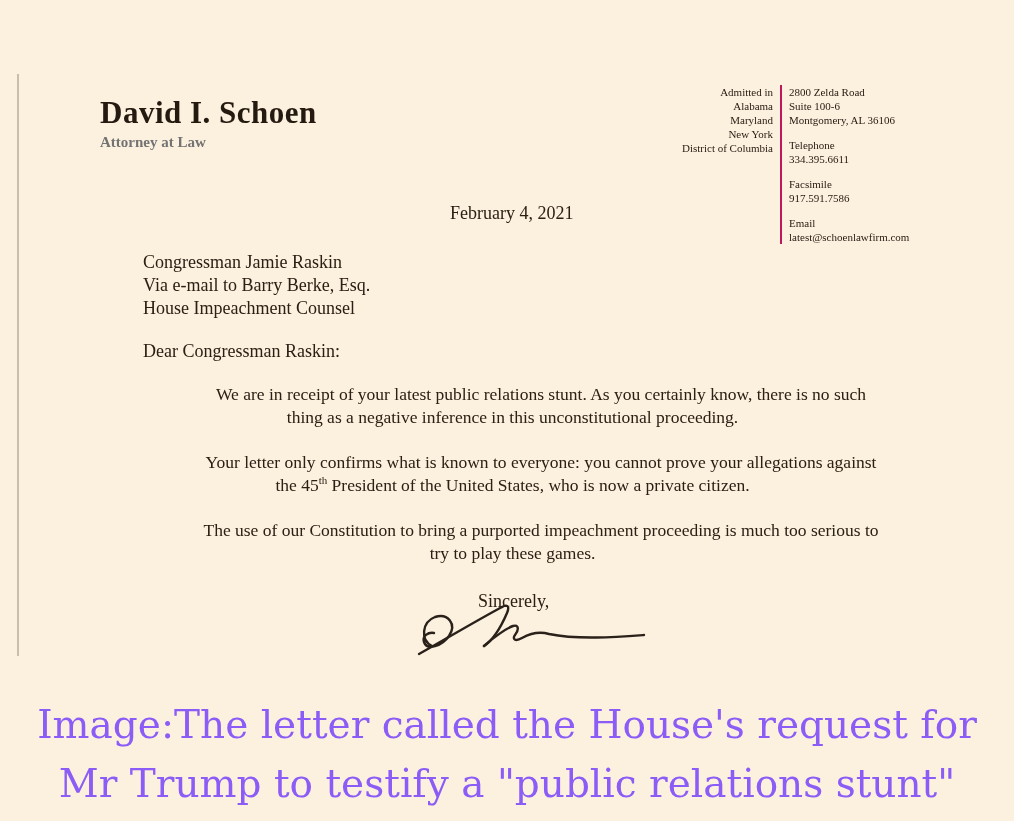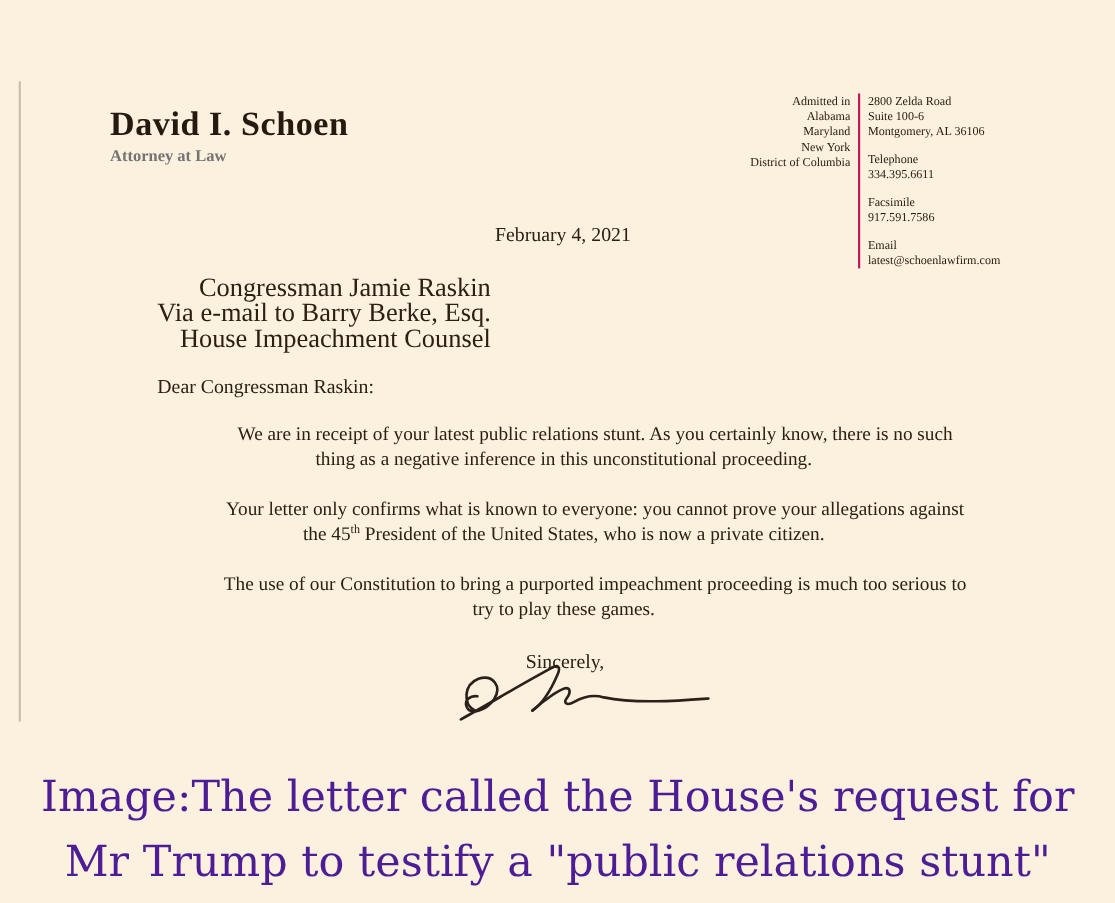--- a/index.html
+++ b/index.html
@@ -35,41 +35,41 @@
   .contact {
     border-left:2px solid #be185d; padding-left:7px; width:152px;
   }
   .contact .group { margin-bottom:11px; }
   .contact .group:last-child { margin-bottom:0; }
 
   .date-line { position:absolute; left:450px; top:203px; font-size:18px; }
 
   .recipient {
     position:absolute; left:143px; top:251px;
-    font-size:24px; line-height:23px;text-align:right;
+    font-size:18px; line-height:23px;
   }
   .salutation { position:absolute; left:143px; top:341px; font-size:18px; }
 
   .letter-body {
     position:absolute; left:140px; top:383px; width:745px;
     font-size:17.5px; line-height:23px; text-align:center;
   }
   .letter-body p { text-indent:57px; margin-bottom:22px; }
   .letter-body sup { font-size:11px; vertical-align:super; line-height:0; }
 
   .closing { position:absolute; left:478px; top:591px; font-size:18px; }
 
   .signature { position:absolute; left:412px; top:594px; }
 
   .caption {
     position:absolute; left:0; top:695px; width:1014px;
     text-align:center;
     font-family:"DejaVu Serif", serif;
     font-size:39px; line-height:59px;
-    color:#4c1d95;
+    color:#8b5cf6;
   }
 </style>
 </head>
 <body>
 
 <div class="page">
 
   <div class="scan-edge"></div>
 
   <div class="sender">

